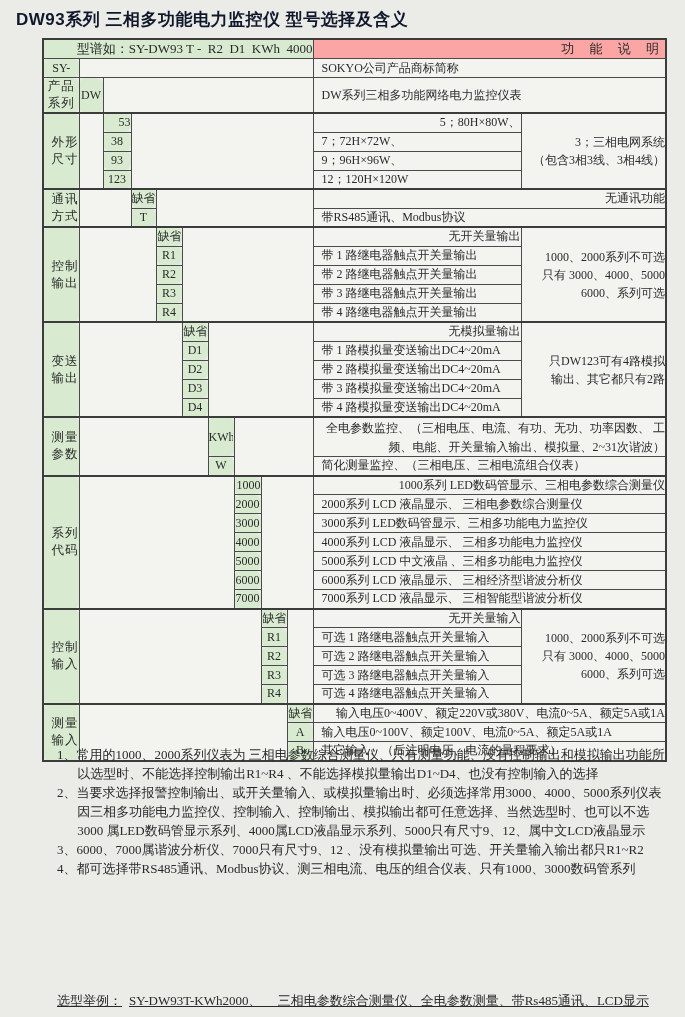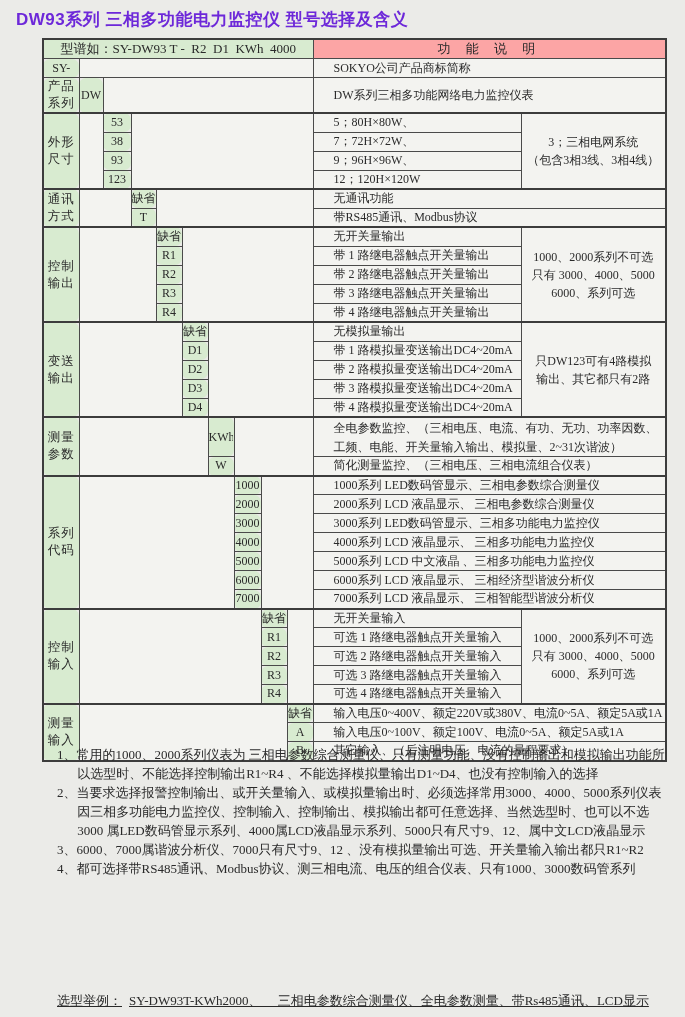--- a/index.html
+++ b/index.html
@@ -8,36 +8,36 @@
     position: relative;
     width: 685px; height: 1017px;
     background: #ebebe8;
     overflow: hidden;
     font-family: "Liberation Serif","DejaVu Serif",serif;
     color: #2a2a2a;
   }
   .title {
     position:absolute; left:16px; top:8px;
     font-family:"Liberation Sans","DejaVu Sans",sans-serif;
-    font-size:17px; font-weight:bold; color:#6d28d9; letter-spacing:0.5px;
+    font-size:17px; font-weight:bold; color:#0f172a; letter-spacing:0.5px;
   }
   table.sel {
     position:absolute; left:42px; top:38px;
     width:623px;
     border-collapse:collapse; table-layout:fixed;
     border:2px solid #3c3c3c;
     font-size:12px;
   }
   table.sel tr { height:19px; }
   table.sel tr.h2 { height:38px; }
   table.sel td { border:1px solid #4a4a4a; overflow:hidden; }
-  table.sel tr.sec td { border-top:2px solid #3c3c3c; }
+  table.sel tr.sec td { border-top:2px solid #3c3c3c;text-align:right; }
   td.g { background:#d8ebd0; text-align:center; vertical-align:middle;border-radius:7px; }
   td.e { background:#f3f3f0; }
-  td.d { background:#f3f3f0; text-align:left; padding-left:20px; vertical-align:middle;margin-top:36px; }
+  td.d { background:#f3f3f0; text-align:left; padding-left:8px; vertical-align:middle;margin-top:36px; }
   td.n { background:#f3f3f0; text-align:center; vertical-align:middle; line-height:1.5; }
   td.hm { background:#d8ebd0; text-align:center; vertical-align:middle; white-space:pre; font-size:13px; }
   td.hf { background:#fca5a5; text-align:center; vertical-align:middle; letter-spacing:6px; font-size:13px; }
   td.lbl { font-size:12.5px; letter-spacing:1px; }
   td.wrapd { line-height:1.55; padding-top:1px; }
   .notes, .examples {
     position:absolute; left:57px; width:612px;
     font-size:13px; line-height:1.46;
   }
   .notes { top:746px; }

